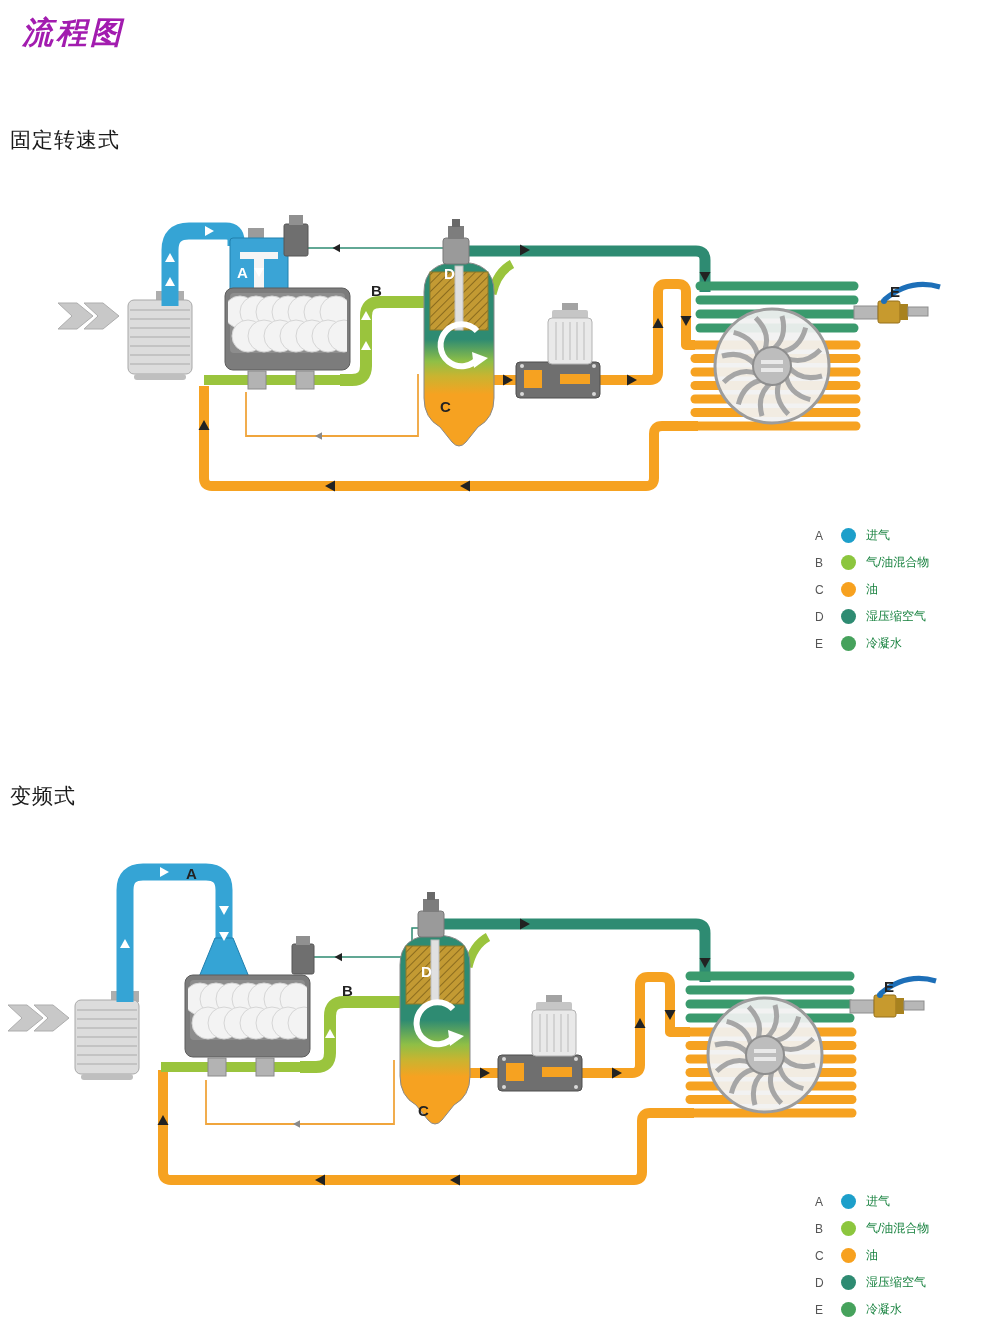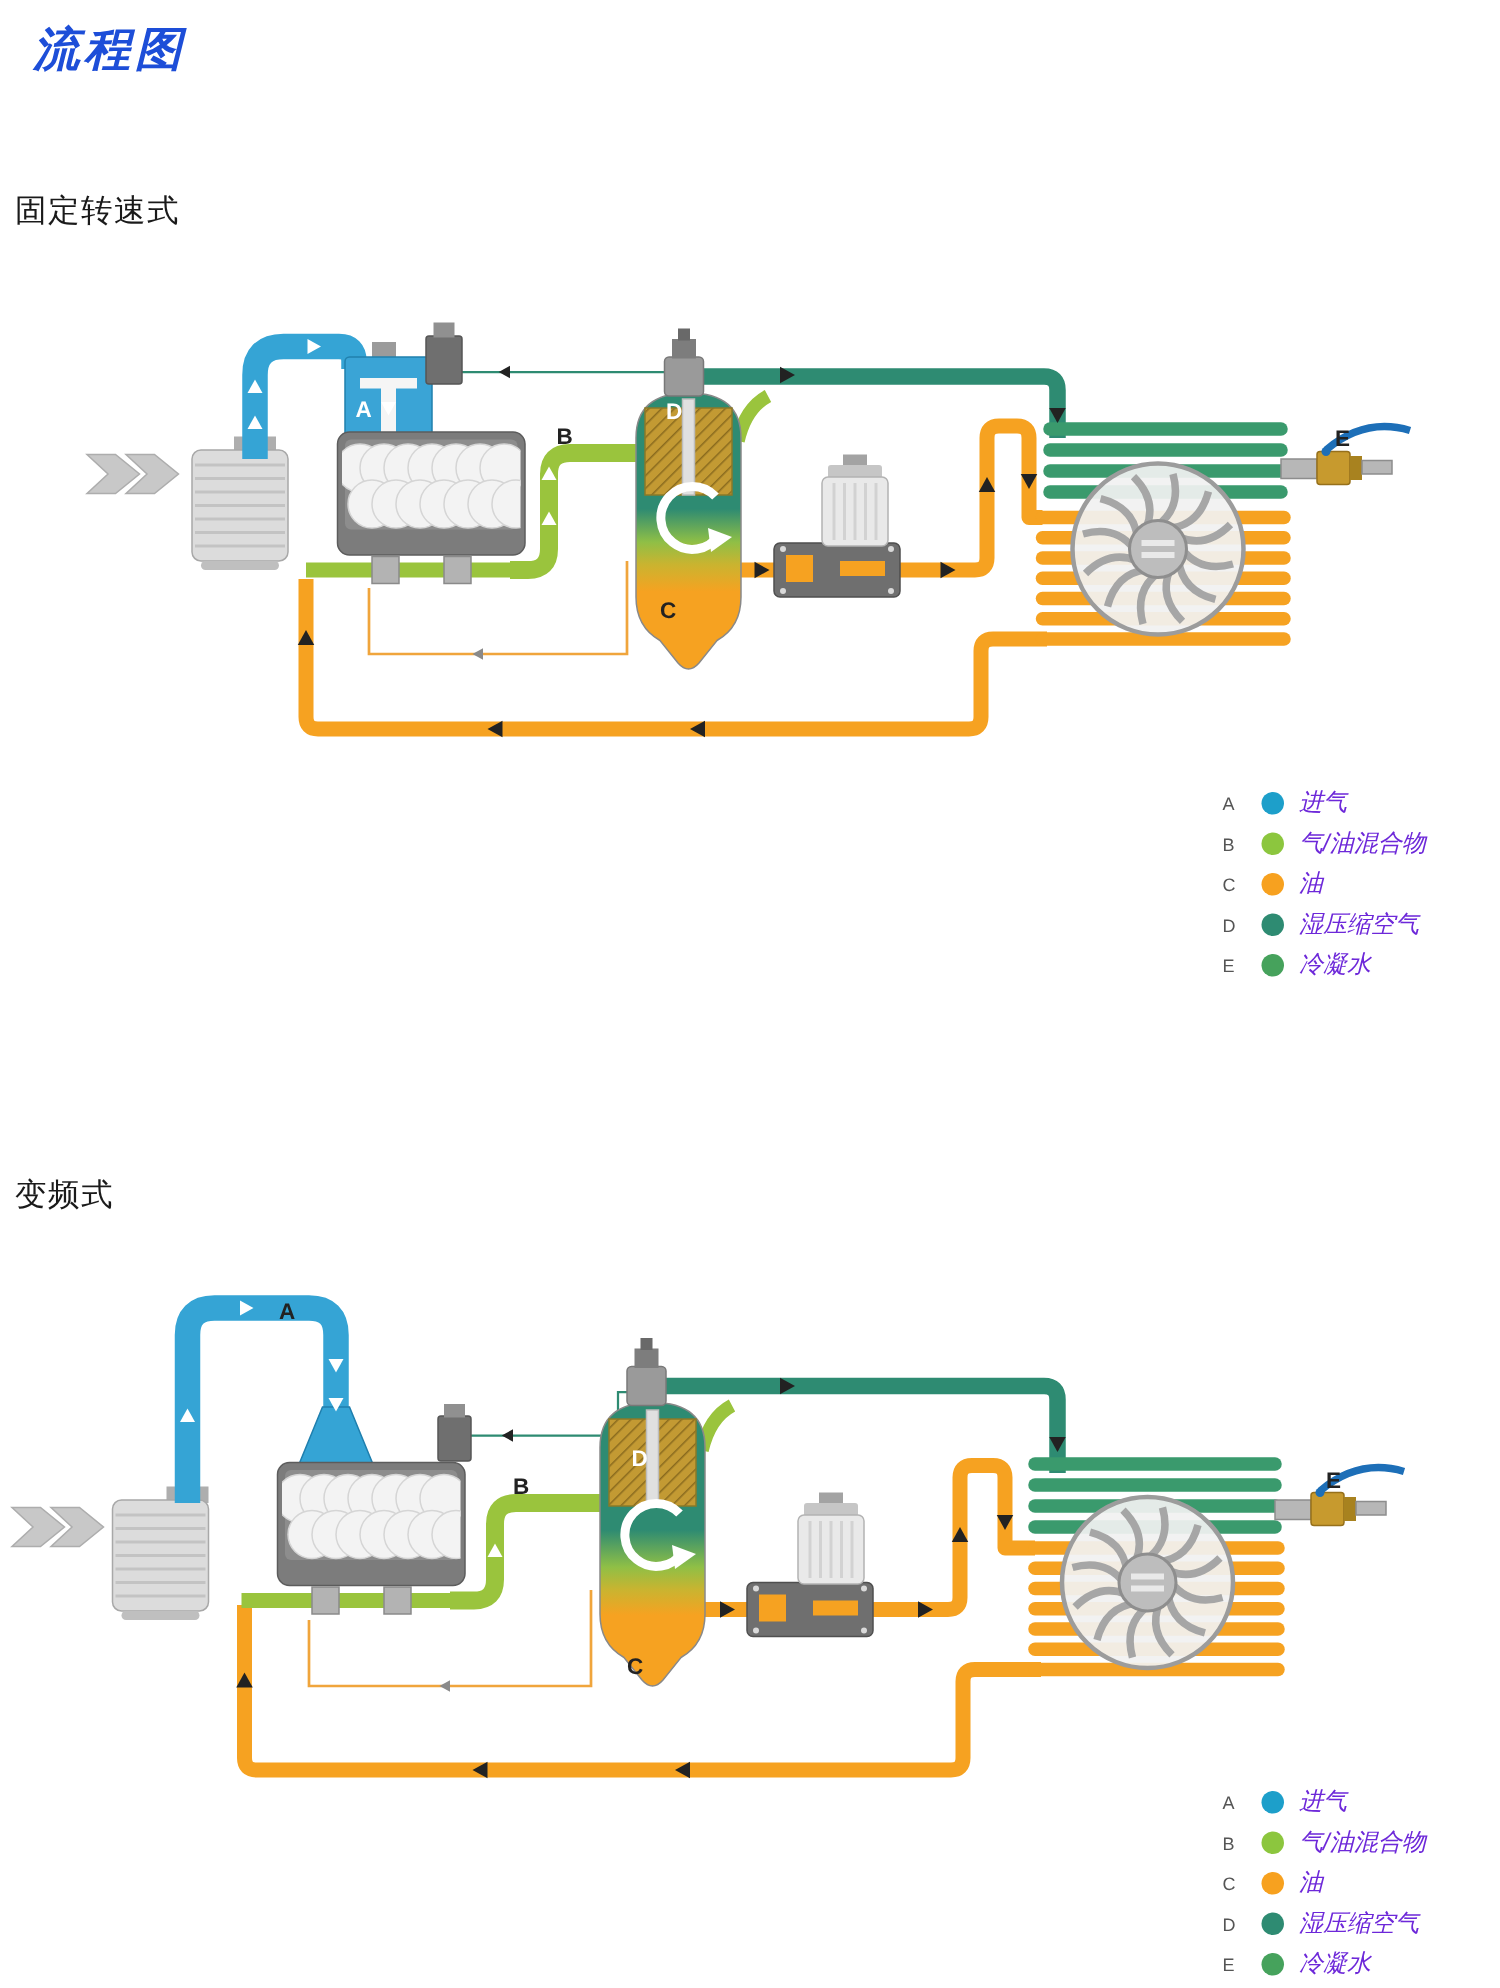--- a/index.html
+++ b/index.html
@@ -1,27 +1,27 @@
 <!DOCTYPE html>
 <html><head>
 <meta charset="utf-8">
 <style>
   html,body{margin:0;padding:0;background:#fff;}
   body{width:1000px;height:1325px;position:relative;font-family:"Liberation Sans",sans-serif;overflow:hidden;}
   .page{position:absolute;inset:0;}
-  .title{position:absolute;top:12px;left:22px;font-size:31px;font-weight:bold;font-style:italic;color:#1d4ed8;letter-spacing:3px;}
+  .title{position:absolute;top:12px;left:22px;font-size:31px;font-weight:bold;font-style:italic;color:#a21caf;letter-spacing:3px;}
   .section-heading{position:absolute;font-size:21px;color:#1a1a1a;letter-spacing:1px;}
   #heading-fixed{top:126px;left:10px;}
   #heading-variable{top:782px;left:10px;}
   svg.diagram{position:absolute;left:0;width:1000px;display:block;}
   .legend{position:absolute;width:170px;}
   .legend-row{display:flex;align-items:center;height:27px;}
   .legend-key{width:26px;font-size:12px;color:#555;}
   .legend-dot{width:15px;height:15px;border-radius:50%;margin-right:10px;flex:none;background:#ccc;}
-  .legend-label{font-size:16px;color:#6d28d9;white-space:nowrap;font-style:italic;}
+  .legend-label{font-size:12px;color:#15803d;white-space:nowrap;}
   
   .pB{stroke:#35a4d5;stroke-width:17;fill:none;stroke-linejoin:round;}
   .pL{stroke:#9ac43d;stroke-width:12;fill:none;stroke-linejoin:round;}
   .pL10{stroke:#9ac43d;stroke-width:10;fill:none;stroke-linejoin:round;}
   .pT{stroke:#2e8b72;stroke-width:11;fill:none;stroke-linejoin:round;}
   .pO{stroke:#f6a221;stroke-width:10;fill:none;stroke-linejoin:round;}
   .tO{stroke:#f0a53c;stroke-width:1.8;fill:none;}
   .tT{stroke:#2e8b72;stroke-width:1.5;fill:none;}
   .bG{stroke:#3a9a6d;stroke-width:9;stroke-linecap:round;}
   .bO{stroke:#f6a221;stroke-width:9;stroke-linecap:round;}

